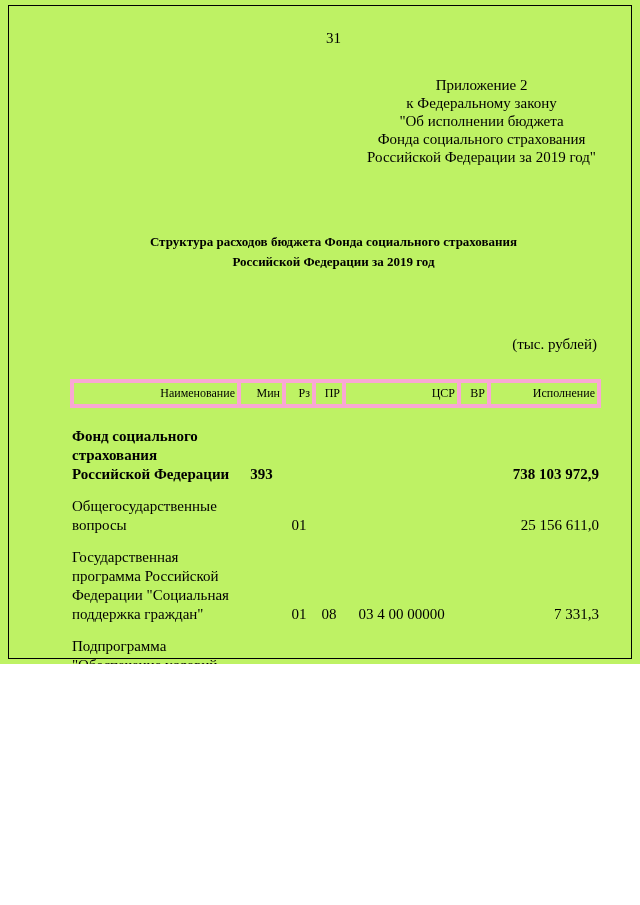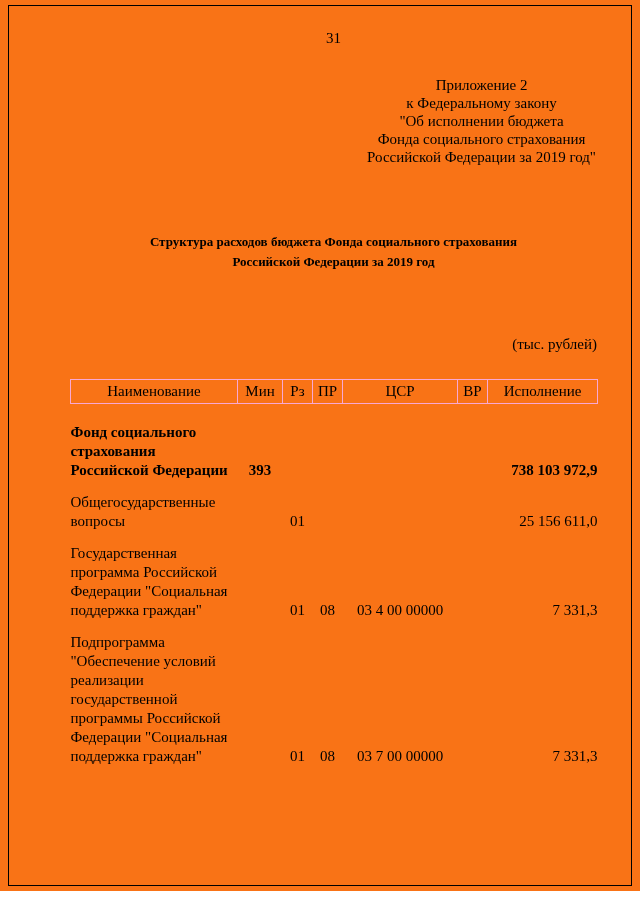--- a/index.html
+++ b/index.html
@@ -4,22 +4,22 @@
 <style>
   * { margin: 0; padding: 0; box-sizing: border-box; }
   html, body { background: #ffffff; }
   body {
     width: 640px; height: 905px;
     font-family: "Liberation Serif", serif;
     color: #000;
   }
   .page {
     position: relative;
-    width: 640px; height: 891px;
-    background: #f97316;
+    width: 640px; height: 664px;
+    background: #bef264;
     overflow: hidden;
   }
   .page-border {
     position: absolute;
     top: 5px; left: 8px; right: 8px; bottom: 5px;
     border: 1px solid #000;
     pointer-events: none;
   }
   .content {
     position: absolute;
@@ -55,24 +55,24 @@
     font-size: 15px;
   }
   table.budget-table {
     margin-top: 26px;
     width: 527px;
     border-collapse: collapse;
     table-layout: fixed;
     font-size: 15px;
   }
   .budget-table thead th {
-    border: 1px solid #f9a8d4;
+    border: 4px solid #f9a8d4;
     font-weight: normal;
-    text-align: center;
-    font-size: 15px;
+    text-align: right;
+    font-size: 12px;
     padding: 3px 2px;
   }
   .budget-table tbody td {
     vertical-align: bottom;
     line-height: 19px;
     padding: 13px 0 0 0;
   }
   .budget-table tbody tr:first-child td { padding-top: 19px; }
   .c-name  { text-align: left;  white-space: pre-line; padding-right: 4px; }
   .c-min, .c-rz, .c-pr, .c-csr, .c-vr { text-align: center; }

